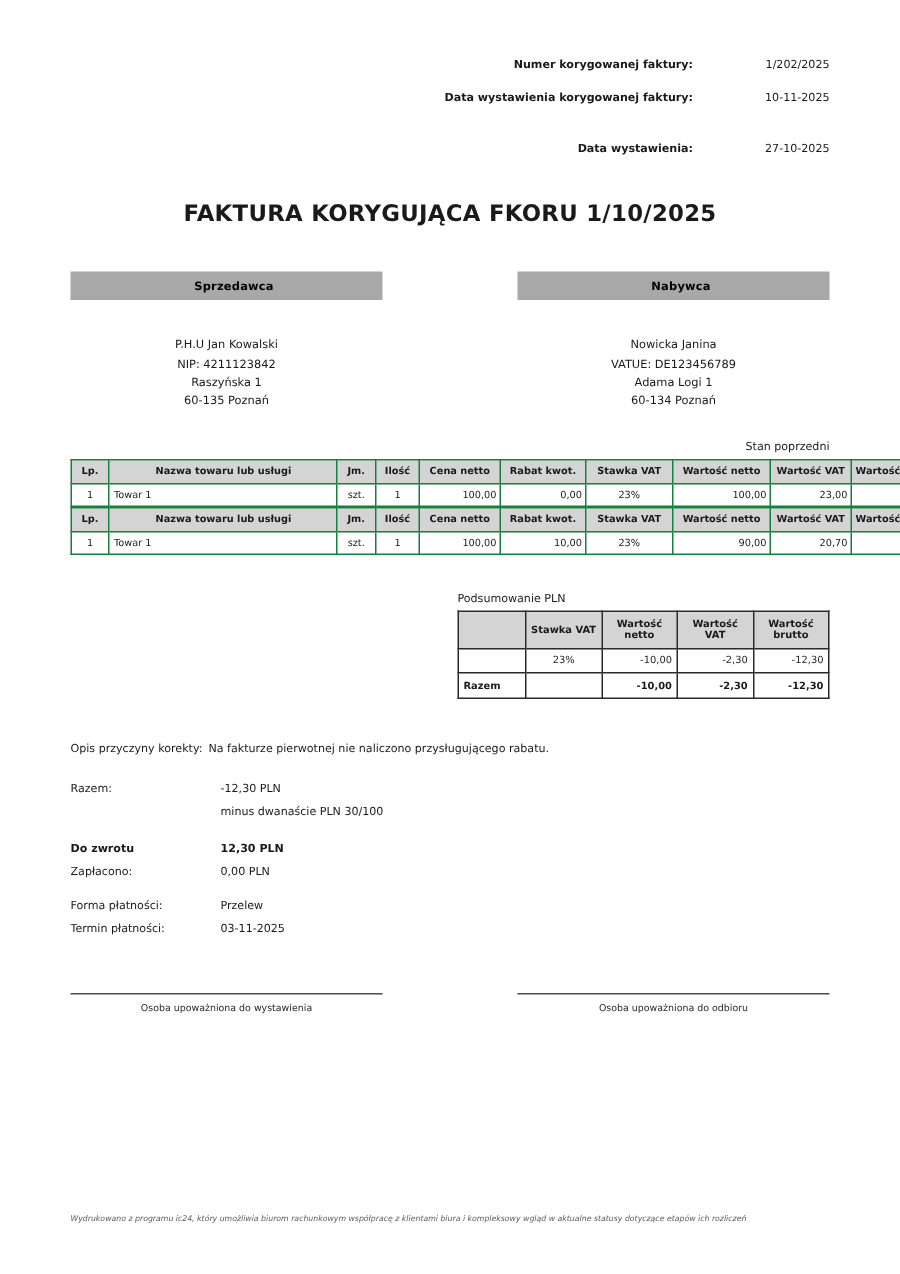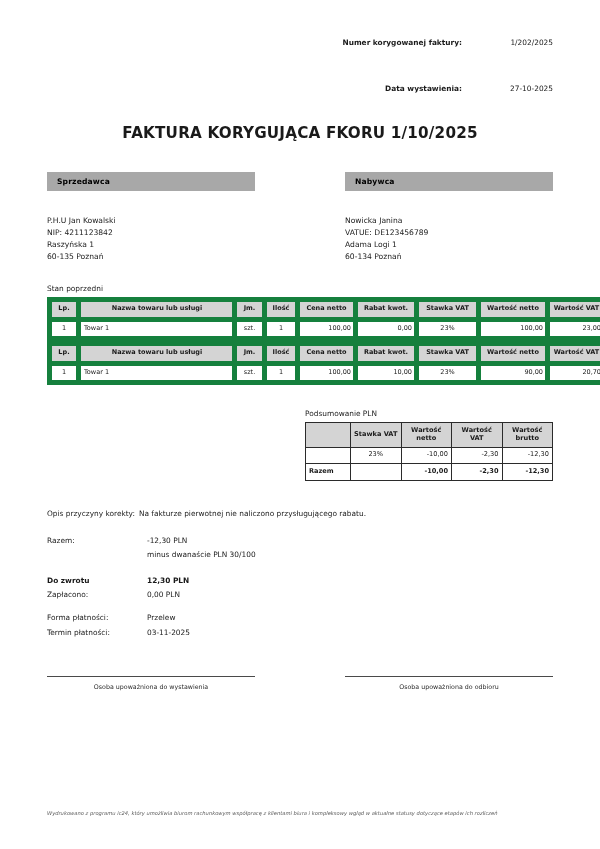--- a/index.html
+++ b/index.html
@@ -60,20 +60,21 @@
     font-size: 15.2px;
     font-weight: bold;
     letter-spacing: 0.2px;
   }
 
   
   .parties {
     margin-top: 30px;
     display: flex;
     justify-content: space-between;
+    text-align: center;
   }
   .party { width: 208px; }
   .party-head {
     background: #a8a8a8;
     color: #000;
     font-weight: bold;
     font-size: 7.6px;
     padding: 5px 0 5px 10px;
     letter-spacing: 0.15px;
   }
@@ -81,28 +82,29 @@
   .party-line {
     font-size: 7.6px;
     line-height: 1.62;
   }
 
   
   .sect-label {
     font-size: 7.4px;
     margin-top: 20px;
     margin-bottom: 4px;
+    text-align: right;
   }
   table.items {
     width: 100%;
     border-collapse: collapse;
     table-layout: fixed;
   }
   table.items th, table.items td {
-    border: 5px solid #15803d;
+    border: 1px solid #15803d;
     font-size: 6.5px;
     padding: 2px 2px;
     line-height: 1.15;
   }
   table.items th {
     background: #d4d4d4;
     font-weight: bold;
     text-align: center;
     height: 11px;
   }
@@ -220,20 +222,24 @@
 
     <table class="meta">
       <tbody>
         <tr>
           <td class="lbl">Numer korygowanej faktury:</td>
           <td class="val">1/202/2025</td>
         </tr>
         <tr class="sp">
             <td colspan="2"></td>
           </tr>
+        <tr>
+          <td class="lbl">Data wystawienia korygowanej faktury:</td>
+          <td class="val">10-11-2025</td>
+        </tr>
         <tr class="sp">
             <td colspan="2"></td>
           </tr>
         <tr class="sp">
             <td colspan="2"></td>
           </tr>
         <tr>
           <td class="lbl">Data wystawienia:</td>
           <td class="val">27-10-2025</td>
         </tr>

